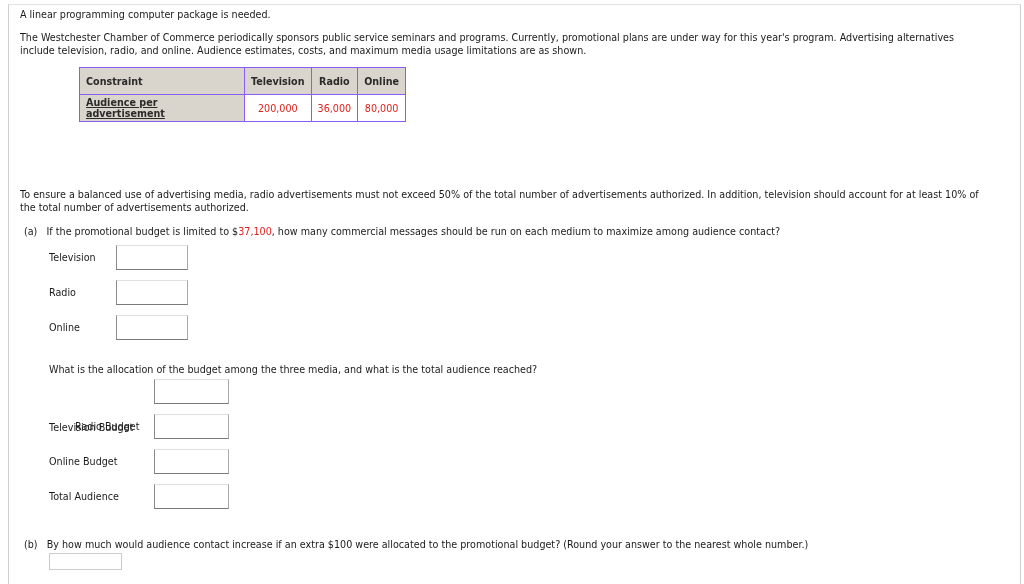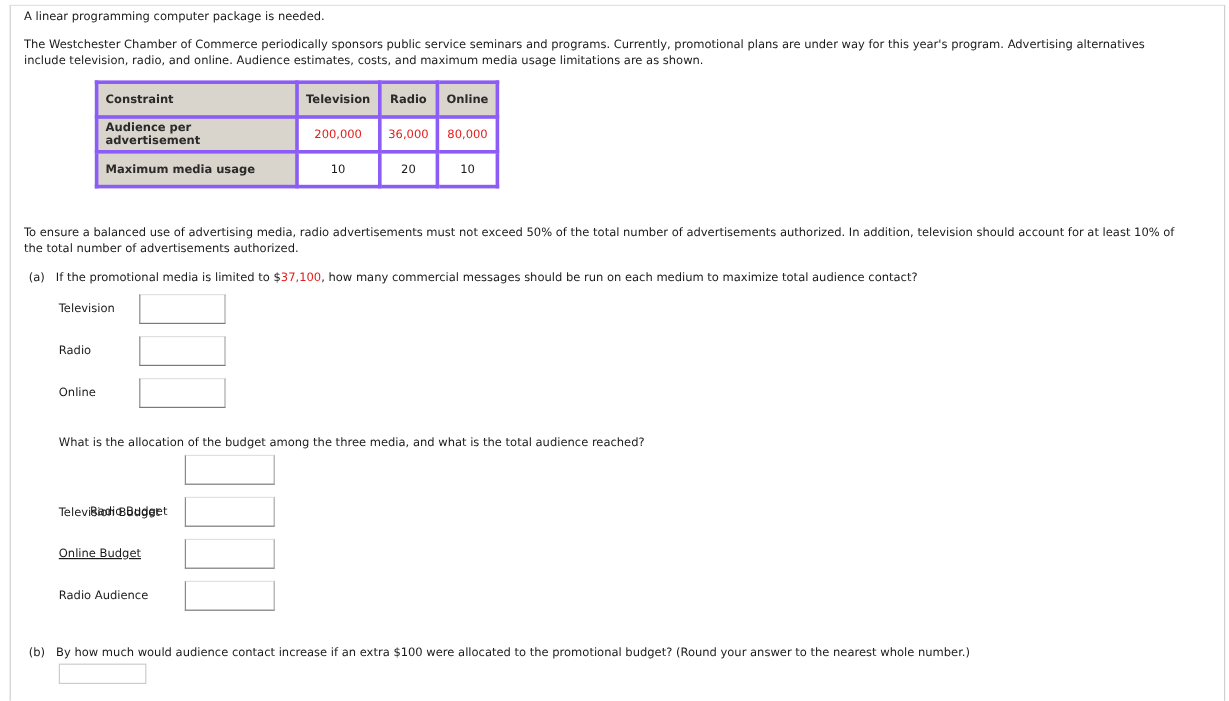--- a/index.html
+++ b/index.html
@@ -14,25 +14,25 @@
     }
     .p { position: absolute; left: 20px; line-height: 13px; white-space: nowrap; text-align: right; }
     .red { color: #e0211d; }
 
     table.data {
       position: absolute; left: 79px; top: 67px;
       border-collapse: collapse; font-size: 9.6px;
       border: 1px solid #8a8a8a;
     }
     table.data td, table.data th {
-      border: 3px solid #8b5cf6; height: 26px; padding: 0 6px; text-align: center;
+      border: 1px solid #8b5cf6; height: 26px; padding: 0 6px; text-align: center;
     }
     table.data th { background: #d9d4cc; font-weight: bold; color: #2a2a2a; }
     table.data td.rowhead {
-      background: #d9d4cc; font-weight: bold; text-align: left; color: #2a2a2a; width: 152px;
+      background: #d9d4cc; font-weight: bold; text-align: left; color: #2a2a2a; width: 152px; text-decoration: underline;
     }
     table.data th.colhead-first { text-align: left; }
     table.data td.val { background: #ffffff; }
     table.data td.val.red { color: #e0211d; margin-left: 12px; }
 
     .lbl { position: absolute; font-size: 9.6px; color: #1a1a1a; white-space: nowrap; }
     .box {
       position: absolute; width: 72px; height: 25px; box-sizing: border-box; background: #fff;
       border: 1px solid #9a9a9a; border-top-color: #e0e0e0; border-left-color: #8a8a8a;
       border-bottom-color: #7a7a7a; border-right-color: #a8a8a8;
@@ -56,55 +56,49 @@
     <th>Television</th>
     <th>Radio</th>
     <th>Online</th>
   </tr>
   <tr>
     <td class="rowhead">Audience per advertisement</td>
     <td class="val red">200,000</td>
     <td class="val red">36,000</td>
     <td class="val red">80,000</td>
   </tr>
-  <tr>
-    <td class="rowhead">Maximum media usage</td>
-    <td class="val">10</td>
-    <td class="val">20</td>
-    <td class="val">10</td>
-  </tr>
 </tbody>
   </table>
 
 <div class="p" style="top:188px;">To ensure a balanced use of advertising media, radio advertisements must not exceed 50% of the total number of advertisements authorized. In addition, television should account for at least 10% of</div>
 <div class="p" style="top:201px;">the total number of advertisements authorized.</div>
 
 <div class="p" style="top:225px; left:24px;">
-  <span>(a)</span>&nbsp;&nbsp;&nbsp;<span>If the promotional media is limited to $</span><span class="red">37,100</span><span>, how many commercial messages should be run on each medium to maximize total audience contact?</span>
+  <span>(a)</span>&nbsp;&nbsp;&nbsp;<span>If the promotional budget is limited to $</span><span class="red">37,100</span><span>, how many commercial messages should be run on each medium to maximize among audience contact?</span>
 </div>
 
 <div class="lbl" style="left:49px; top:252px;">Television</div>
 <input class="box" style="left: 116px; top: 245px;" value="">
 
 <div class="lbl" style="left:49px; top:287px;">Radio</div>
 <input class="box" style="left: 116px; top: 280px;" value="">
 
 <div class="lbl" style="left:49px; top:322px;">Online</div>
 <input class="box" style="left: 116px; top: 315px;" value="">
 
 <div class="lbl" style="left:49px; top:364px;">What is the allocation of the budget among the three media, and what is the total audience reached?</div>
 
 <div class="lbl" style="left:49px; top:386px;margin-top:36px;">Television Budget</div>
 <input class="box" style="left: 154px; top: 379px; width: 75px;" value="">
 
 <div class="lbl" style="left:55px; top:421px;padding-left:20px;">Radio Budget</div>
 <input class="box" style="left: 154px; top: 414px; width: 75px;" value="">
 
-<div class="lbl" style="left:49px; top:456px;text-decoration:underline;">Online Budget</div>
+<div class="lbl" style="left:49px; top:456px;">Online Budget</div>
 <input class="box" style="left: 154px; top: 449px; width: 75px;" value="">
 
-<div class="lbl" style="left:49px; top:491px;">Radio Audience</div>
+<div class="lbl" style="left:49px; top:491px;">Total Audience</div>
 <input class="box" style="left: 154px; top: 484px; width: 75px;" value="">
 
 <div class="p" style="top:538px; left:24px;">
   <span>(b)</span>&nbsp;&nbsp;&nbsp;<span>By how much would audience contact increase if an extra $100 were allocated to the promotional budget? (Round your answer to the nearest whole number.)</span>
 </div>
 <input class="box wide" style="left: 49px; top: 553px;" value="">
 
 </body></html>

